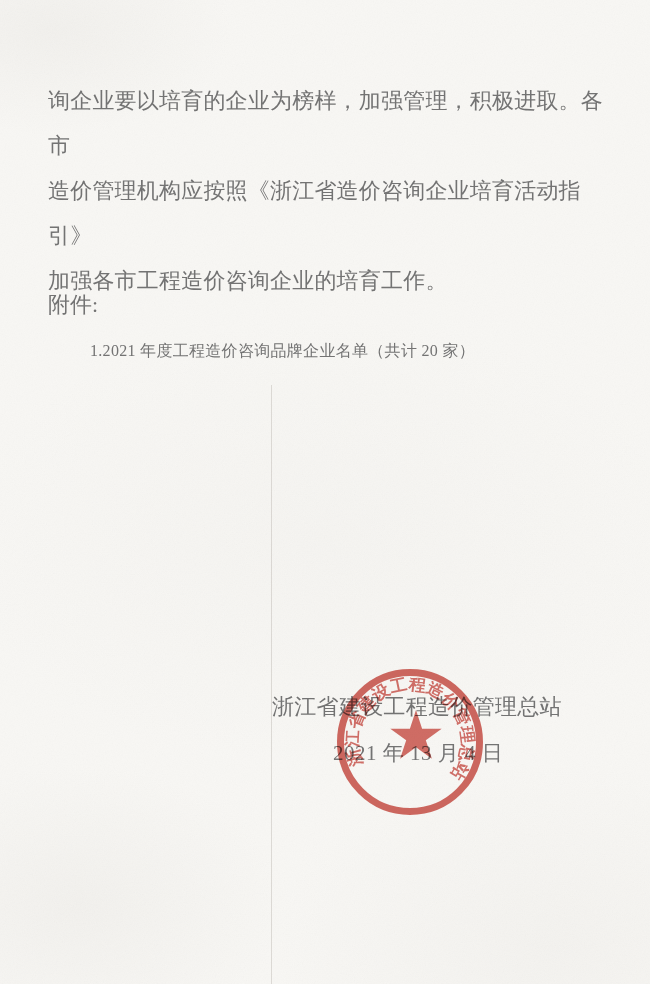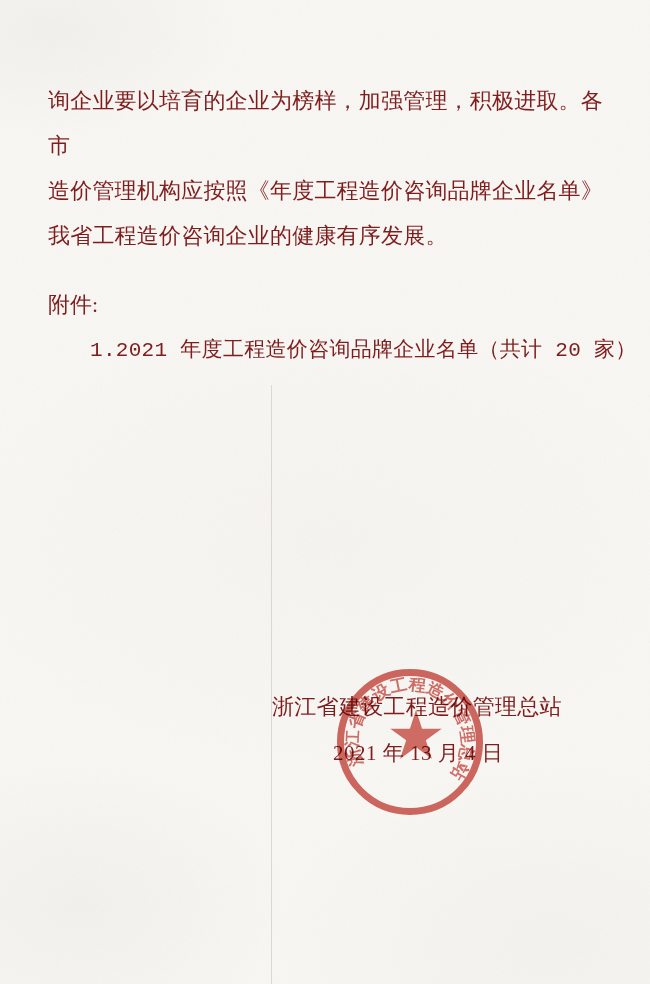--- a/index.html
+++ b/index.html
@@ -8,21 +8,21 @@
     background: #e8e6e2;
   }
   .page {
     position: relative;
     width: 650px;
     height: 984px;
     margin: 0 auto;
     background: #f8f7f4;
     overflow: hidden;
     font-family: "Liberation Serif", "DejaVu Serif", serif;
-    color: #7f1d1d;
+    color: #737373;
   }
   
   .page::before {
     content: "";
     position: absolute;
     inset: 0;
     background:
       radial-gradient(ellipse 300px 200px at 12% 92%, rgba(190,185,178,0.10), transparent 70%),
       radial-gradient(ellipse 400px 260px at 85% 96%, rgba(190,185,178,0.08), transparent 70%),
       radial-gradient(ellipse 500px 300px at 50% 55%, rgba(200,196,190,0.06), transparent 75%),
@@ -56,24 +56,23 @@
     position: absolute;
     left: 48px;
     top: 290px;
     font-size: 22px;
     text-align: right;
   }
   .attach-items {
     position: absolute;
     left: 90px;
     top: 331px;
-    font-size: 21px;
+    font-size: 16px;
     line-height: 40px;
     letter-spacing: 0.3px;
-    font-family: Liberation Mono, monospace;
   }
   .sig-org {
     position: absolute;
     left: 272px;
     top: 692px;
     font-size: 22px;
     letter-spacing: 0.3px;
     z-index: 2;
   }
   .sig-date {
@@ -110,22 +109,22 @@
       <feTurbulence type="fractalNoise" baseFrequency="0.9" numOctaves="2" result="n"></feTurbulence>
       <feColorMatrix in="n" type="saturate" values="0"></feColorMatrix>
     </filter>
     <rect width="650" height="984" filter="url(#paperNoise)"></rect>
   </svg>
 
   <div class="fold-line"></div>
 
   <div class="para">
     <div>询企业要以培育的企业为榜样，加强管理，积极进取。各市</div>
-    <div>造价管理机构应按照《年度工程造价咨询品牌企业名单》</div>
-    <div>我省工程造价咨询企业的健康有序发展。</div>
+    <div>造价管理机构应按照《浙江省造价咨询企业培育活动指引》</div>
+    <div>加强各市工程造价咨询企业的培育工作。</div>
   </div>
 
   <div class="attach-label">附件:</div>
   <div class="attach-items">
     <div>1.2021 年度工程造价咨询品牌企业名单（共计 20 家）</div>
   </div>
 
   <div class="sig-org">浙江省建设工程造价管理总站</div>
   <div class="sig-date">2021 年 13 月 4 日</div>
 

